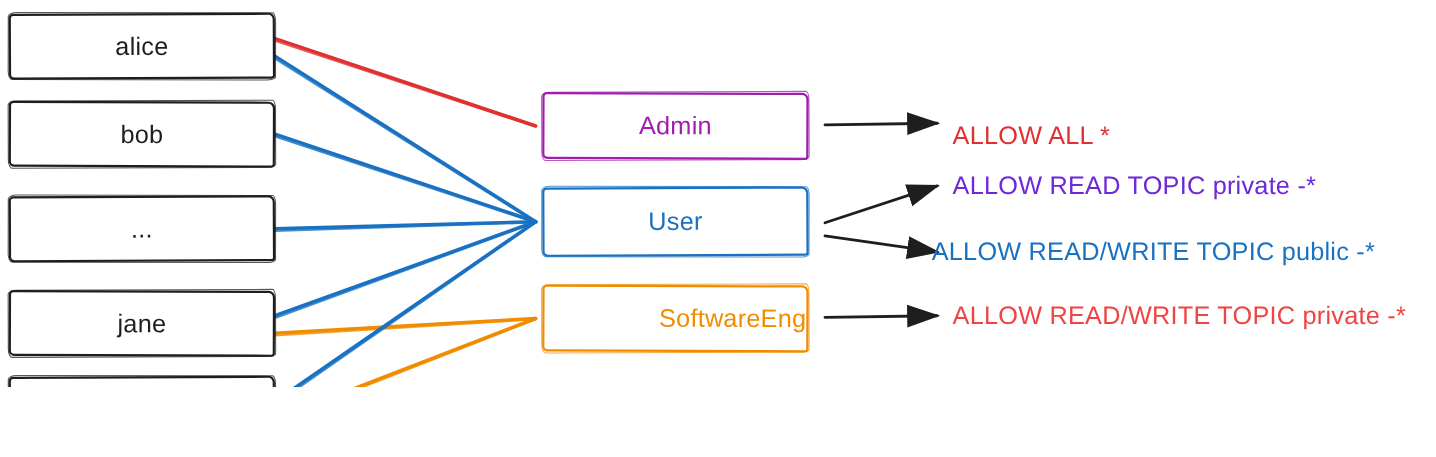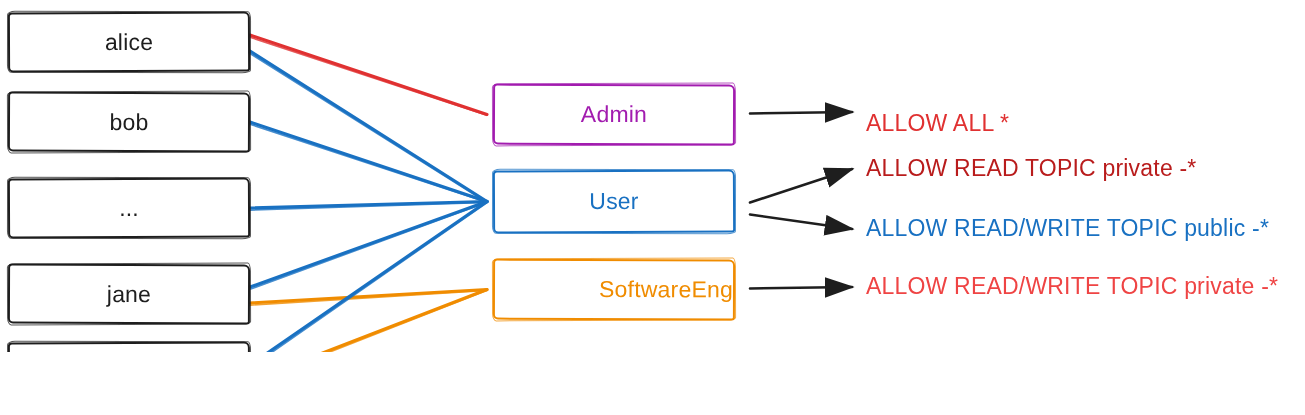--- a/index.html
+++ b/index.html
@@ -112,17 +112,17 @@
     <span>Admin</span>
   </div>
   <div class="box" id="role-1" style="left: 493px; top: 170px; width: 242px; height: 63px; color: rgb(25, 113, 194);">
     <span>User</span>
   </div>
   <div class="box" id="role-2" style="left: 493px; top: 259px; width: 242px; height: 61px; color: rgb(240, 140, 0); justify-content: flex-end;">
     <span>SoftwareEng</span>
   </div>
 
   <div class="perm" id="perm-0" style="left: 866px; top: 112px; color: rgb(224, 49, 49); margin-top: 12px;">ALLOW ALL *</div>
-  <div class="perm" id="perm-1" style="left: 866px; top: 169px; color: #b91c1c;">ALLOW READ TOPIC private -*</div>
-  <div class="perm" id="perm-2" style="left: 866px; top: 229px; color: rgb(25, 113, 194); text-align: center;">ALLOW READ/WRITE TOPIC public -*</div>
+  <div class="perm" id="perm-1" style="left: 866px; top: 169px; color: #6d28d9;">ALLOW READ TOPIC private -*</div>
+  <div class="perm" id="perm-2" style="left: 847px; top: 229px; color: rgb(25, 113, 194); text-align: center;">ALLOW READ/WRITE TOPIC public -*</div>
   <div class="perm" id="perm-3" style="left: 866px; top: 287px; color: #ef4444;">ALLOW READ/WRITE TOPIC private -*</div>
 
 </div>
 
 </body></html>

